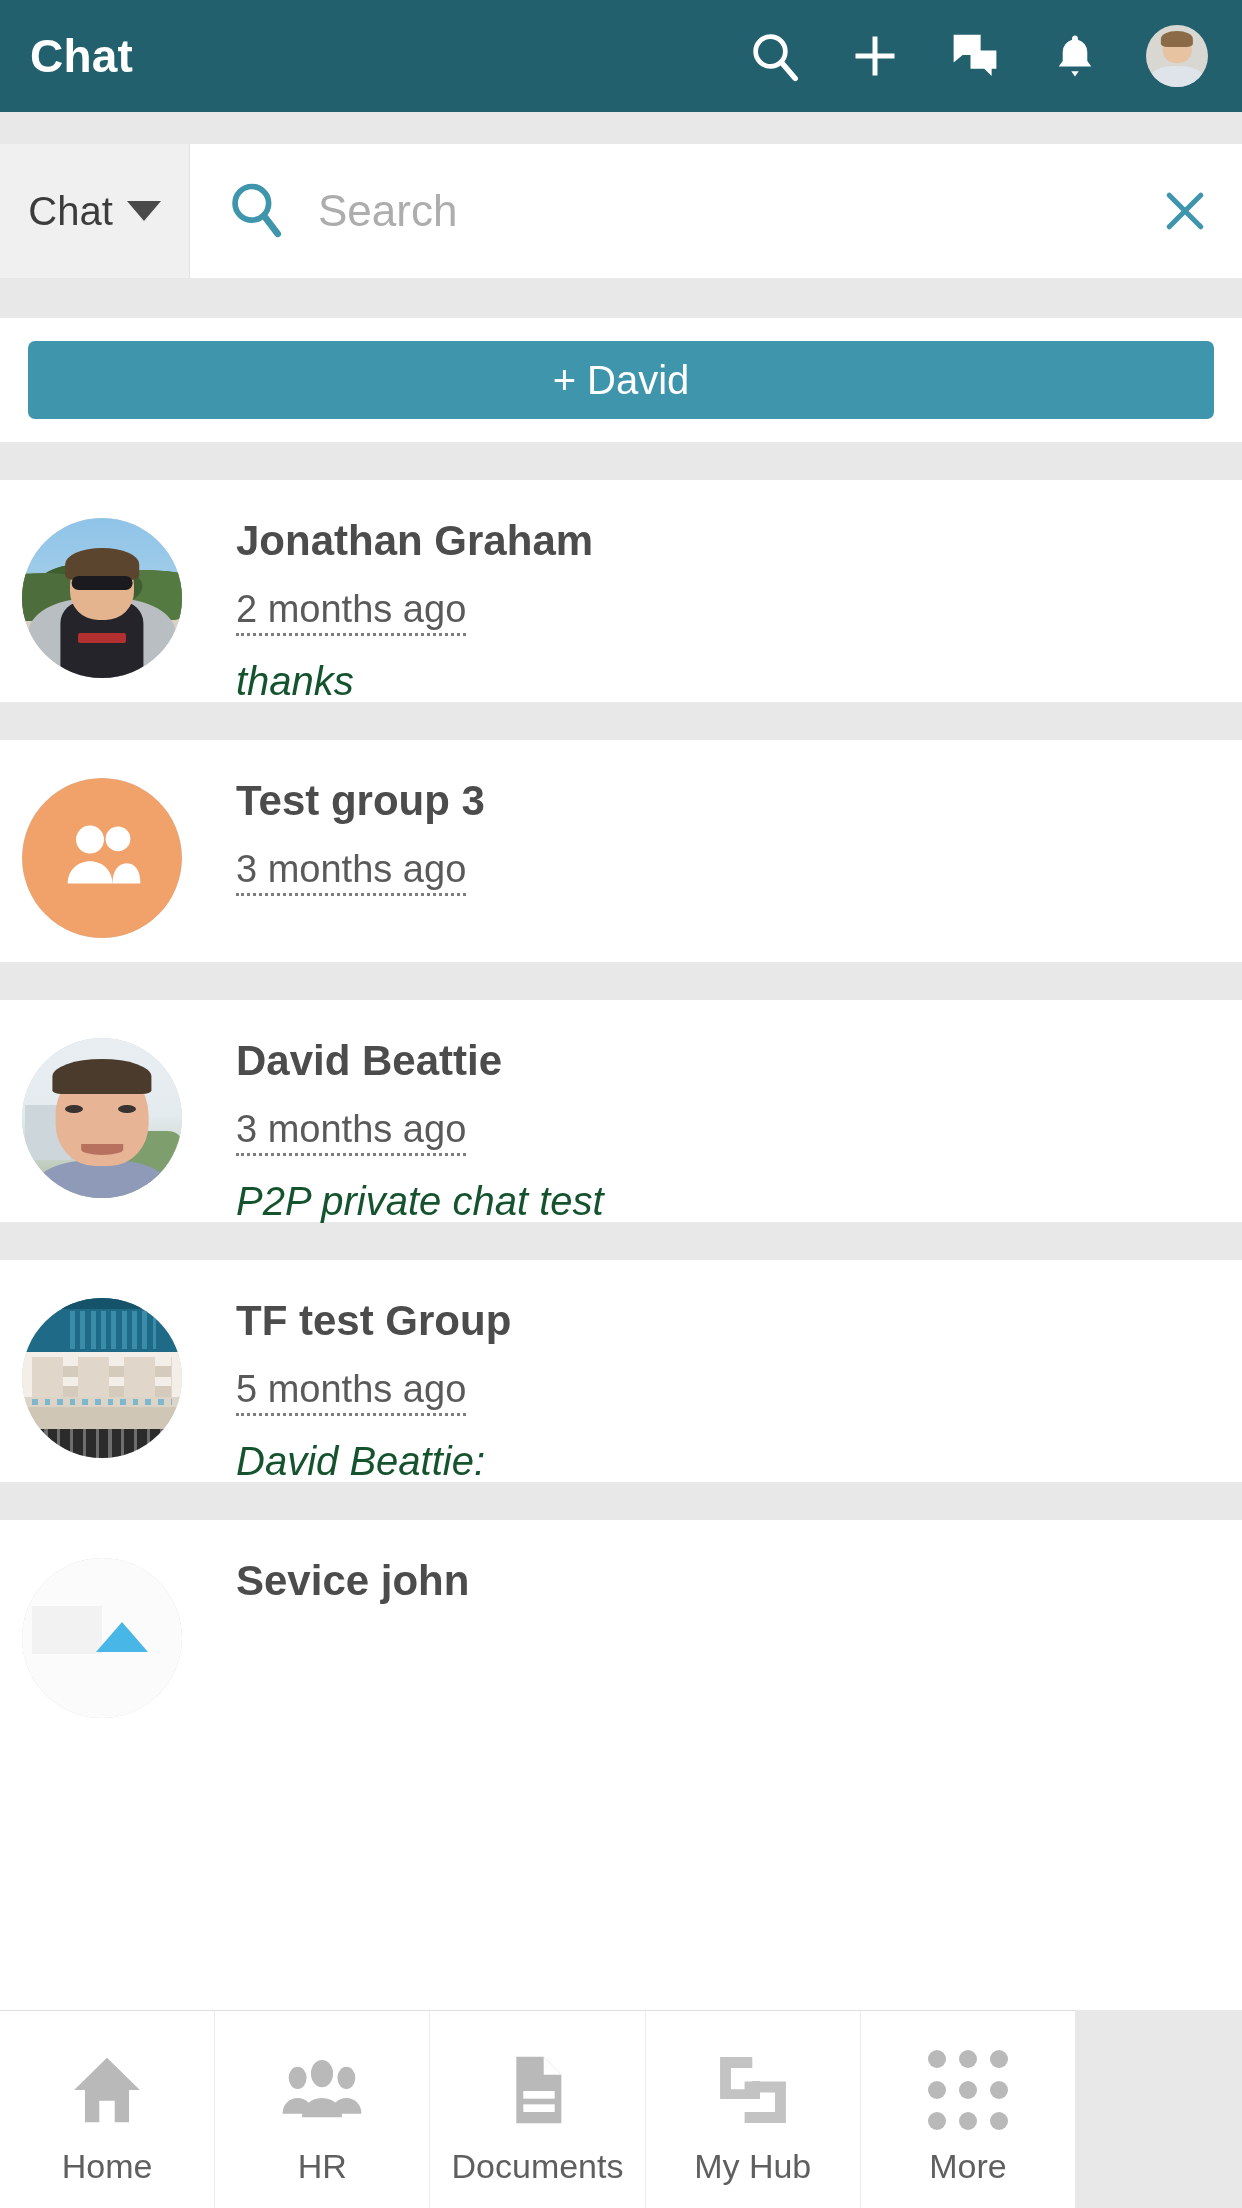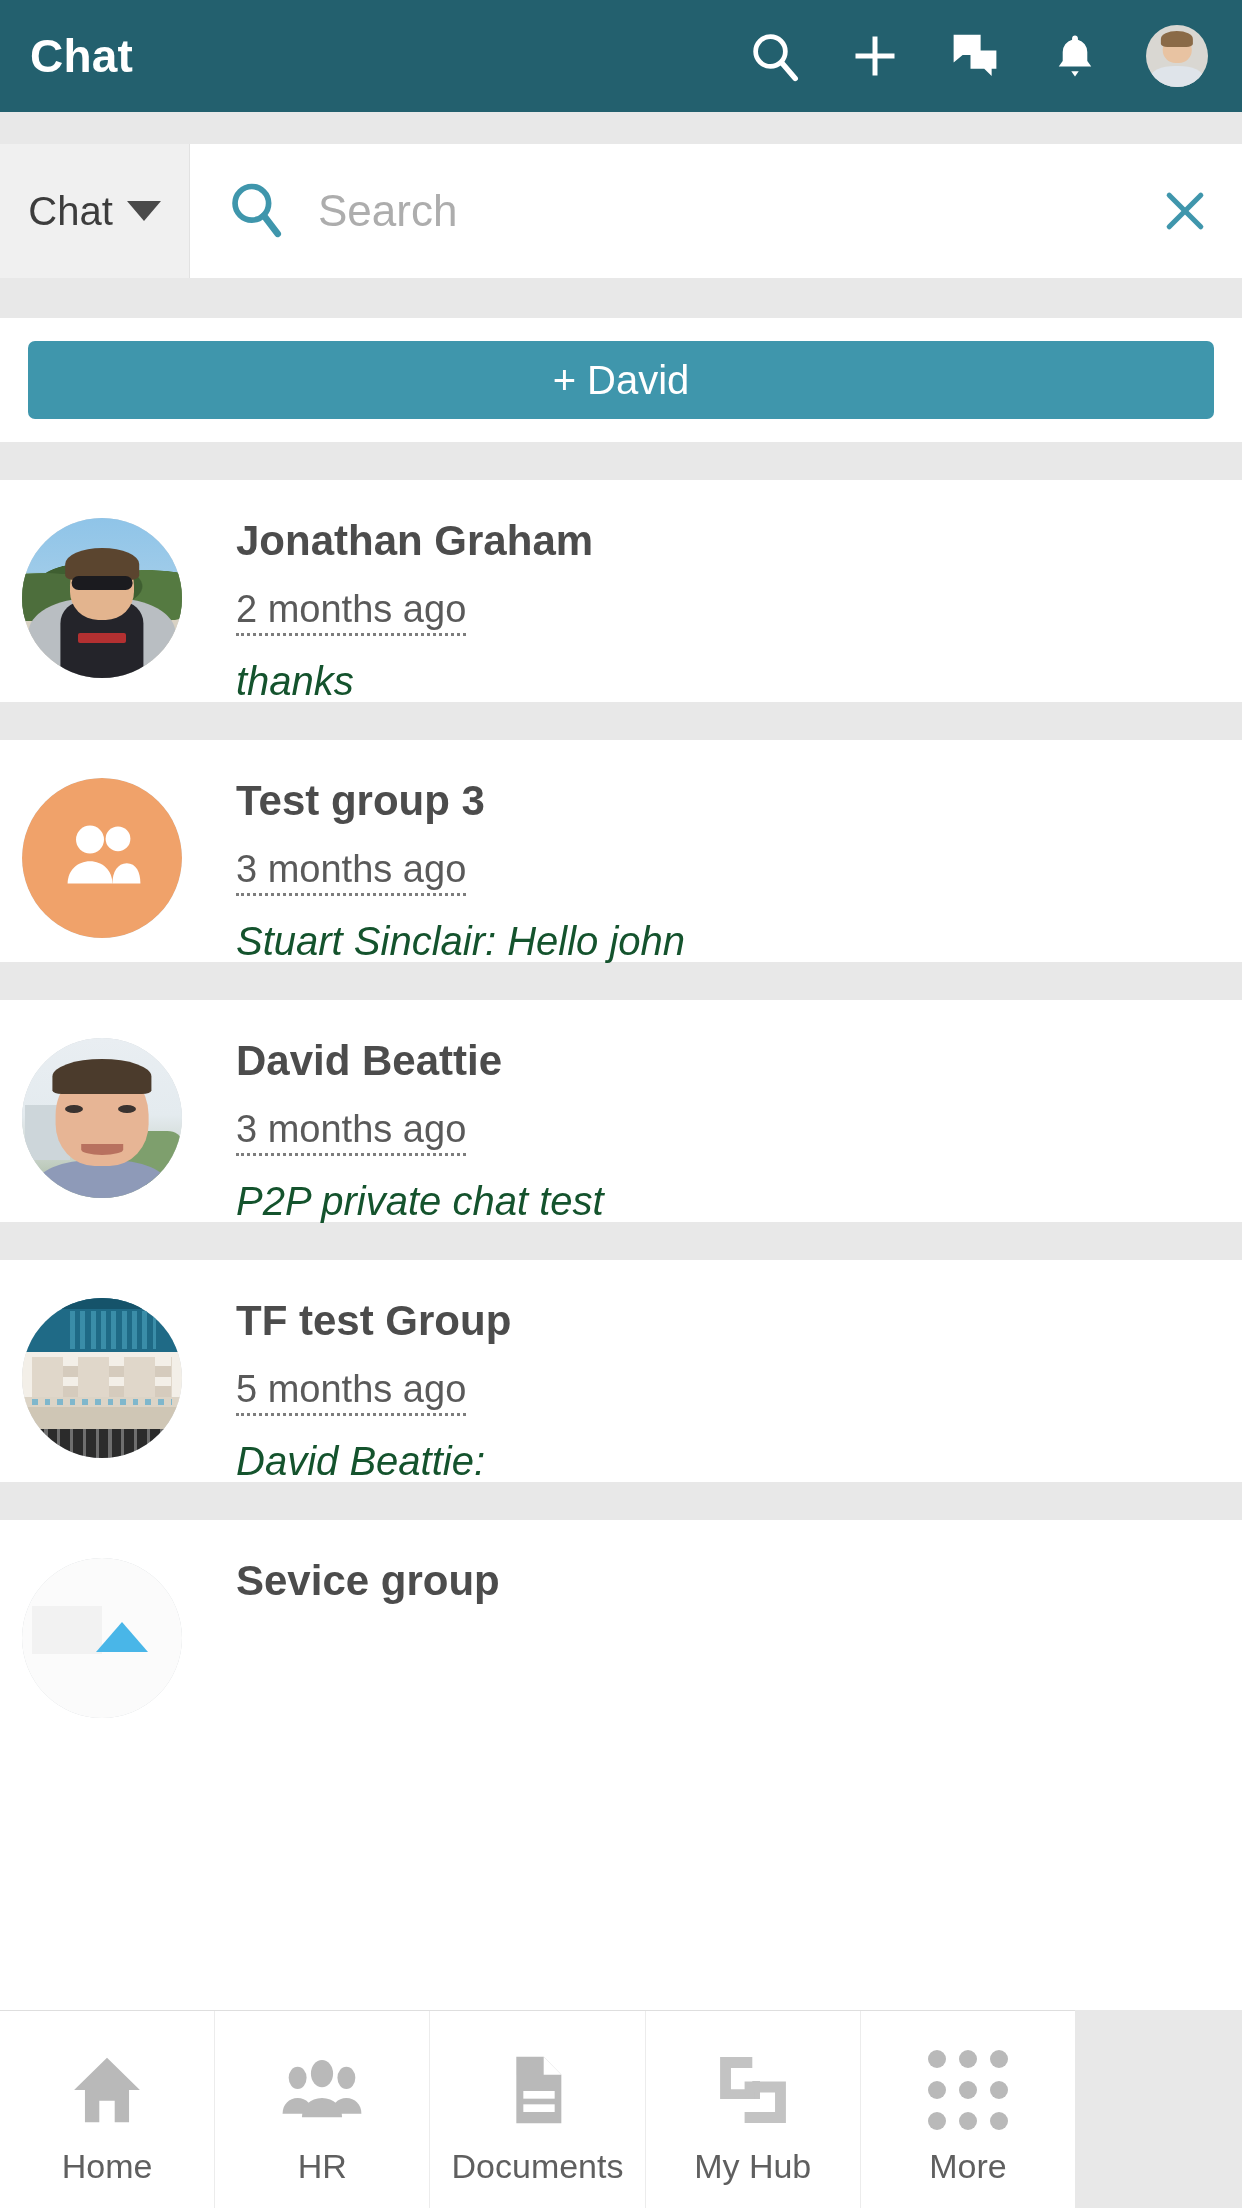--- a/index.html
+++ b/index.html
@@ -259,21 +259,20 @@
             <circle cx="9" cy="7.4" r="3.5" fill="#ffffff"></circle>
             <circle cx="16" cy="7.2" r="3.1" fill="#ffffff"></circle>
             <path d="M3.4 18.4c0-3.3 2.5-5.6 5.6-5.6s5.6 2.3 5.6 5.6z" fill="#ffffff"></path>
             <path d="M14.6 18.4c0-2.9 1.3-5.1 3.6-5.1s3.4 2.2 3.4 5.1z" fill="#ffffff"></path>
           </svg>
         </div>
       </div>
       <div class="chat-texts">
         <div class="chat-name">Test group 3</div>
         <div><span class="chat-time">3 months ago</span></div>
-        <div class="chat-preview">Stuart Sinclair: Hello john</div>
       </div>
     </div>
 
     <div class="sep"></div>
 
     <div class="chat-item">
       <div class="thumb">
         <div class="ph">
           <div class="db-sky"></div>
             <div class="db-bldg"></div>
@@ -320,21 +319,21 @@
 
     <div class="chat-item">
       <div class="thumb">
         <div class="ph">
           <div class="sv-sky"></div>
             <div class="sv-box"></div>
             <div class="sv-tri"></div>
         </div>
       </div>
       <div class="chat-texts">
-        <div class="chat-name">Sevice group</div>
+        <div class="chat-name">Sevice john</div>
         <div><span class="chat-time"></span></div>
         <div class="chat-preview"></div>
       </div>
     </div>
 
   </div>
 
   <div class="bottom-nav">
 
     <div class="nav-item">

